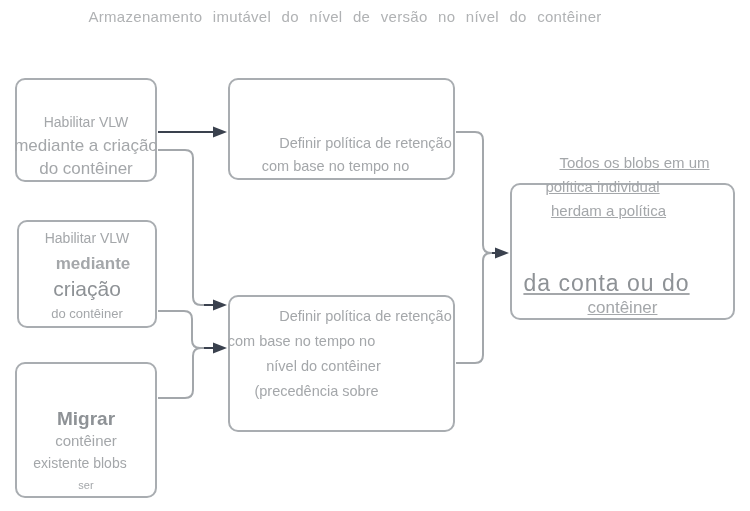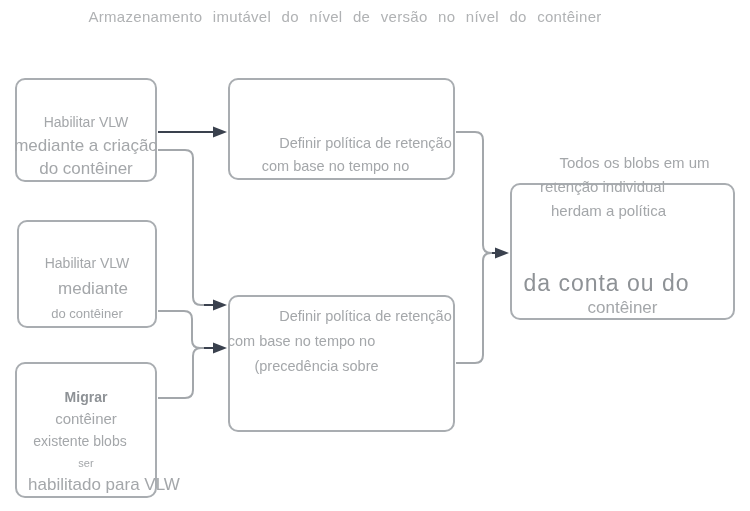--- a/index.html
+++ b/index.html
@@ -31,38 +31,38 @@
   #box1{left:15px;top:78px;width:142px;height:104px;}
   #box1 .line{line-height:23px;}
   #box2{left:17px;top:220px;width:140px;height:108px;}
   #box2 .line{line-height:25px;}
   #box3{left:15px;top:362px;width:142px;height:136px;}
   #box3 .line{line-height:22px;}
   #mtop{left:228px;top:78px;width:227px;height:102px;}
   #mtop .line{line-height:23px;}
   #mbottom{left:228px;top:295px;width:227px;height:137px;justify-content:flex-start;padding-top:7px;}
   #mbottom .line{line-height:25px;}
-  #rbox{left:510px;top:183px;width:225px;height:137px;}
+  #rbox{left:510px;top:183px;width:225px;height:137px;text-decoration:underline;}
   #rbox .line{line-height:24px;}
   .f14{font-size:14px;}
   .f12{font-size:17px;}
   .f13{font-size:13px;}
   .f145{font-size:14.5px;}
   .f15{font-size:15px;}
   .f11{font-size:11px;}
   .f17{font-size:17px;}
   .f21{font-size:21px;color:var(--text-dark);}
-  .f19b{font-size:14px;font-weight:bold;color:var(--text-dark);margin-top:48px;}
+  .f19b{font-size:19px;font-weight:bold;color:var(--text-dark);margin-top:48px;}
   .f23{font-size:23px;color:var(--text-dark);letter-spacing:1px;line-height:30px !important;margin-top:45px;}
   .f17r{font-size:17px;line-height:20px !important;}
   
   .sR24{transform:translateX(24px);}
   .sR18{transform:translateX(18px);}
   .sR12{transform:translateX(12px);}
-  .sR6{transform:translateX(6px);}
+  .sR6{transform:translateX(6px);font-weight:bold;}
   .sL6{transform:translateX(-6px);}
   .sL14{transform:translateX(-14px);}
   .sL16{transform:translateX(-16px);}
   .sL18{transform:translateX(-18px);}
   .sL20{transform:translateX(-20px);}
   .sL25{transform:translateX(-25px);}
   .sL40{transform:translateX(-40px);}
   svg#connectors{position:absolute;left:0;top:0;pointer-events:none;}
 </style>
 </head>
@@ -108,43 +108,44 @@
 
   <div class="box" id="box1">
     <div class="line f14">Habilitar VLW</div>
     <div class="line f12">mediante a criação</div>
     <div class="line f12">do contêiner</div>
   </div>
 
   <div class="box" id="box2">
     <div class="line f14">Habilitar VLW</div>
     <div class="line f12 sR6">mediante</div>
+    <div class="line f21">criação</div>
     <div class="line f13">do contêiner</div>
   </div>
 
   <div class="box" id="box3">
     <div class="line f19b">Migrar</div>
     <div class="line f15">contêiner</div>
     <div class="line f14 sL6">existente blobs</div>
     <div class="line f11">ser</div>
-    <div class="line f17 sR18">habilitado para VLW</div>
   </div>
 
   <div class="box" id="mtop">
     <div class="line f145 sR24">Definir política de retenção</div>
     <div class="line f145 sL6">com base no tempo no</div>
   </div>
 
   <div class="box" id="mbottom">
     <div class="line f145 sR24">Definir política de retenção</div>
     <div class="line f145 sL40">com base no tempo no</div>
+    <div class="line f145 sL18">nível do contêiner</div>
     <div class="line f145 sL25">(precedência sobre</div>
   </div>
 
   <div class="box" id="rbox">
     <div class="line f15 sR12">Todos os blobs em um</div>
-    <div class="line f15 sL20">retenção individual</div>
+    <div class="line f15 sL20">política individual</div>
     <div class="line f15 sL14">herdam a política</div>
     <div class="line f23 sL16">da conta ou do</div>
     <div class="line f17r">contêiner</div>
   </div>
 
 </div>
 
 </body></html>

